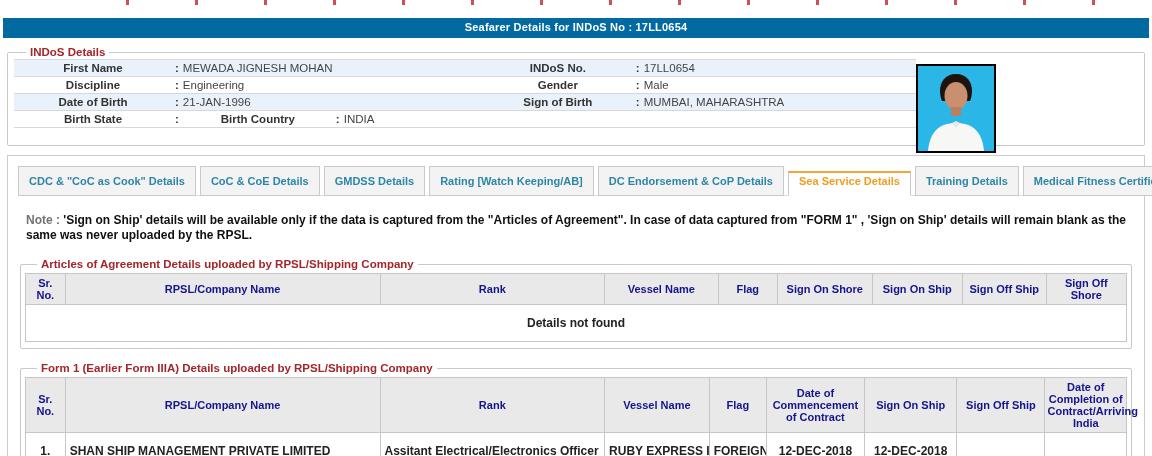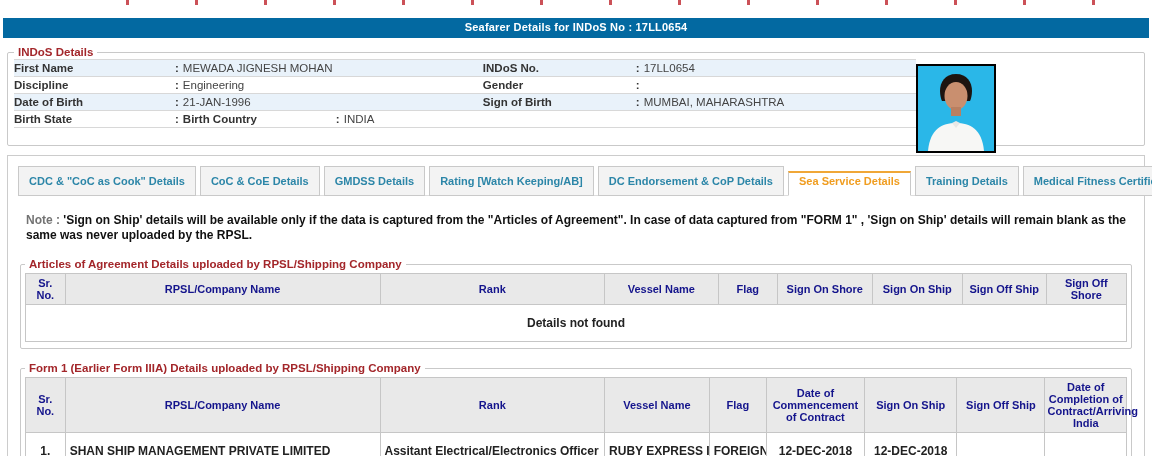--- a/index.html
+++ b/index.html
@@ -19,28 +19,28 @@
   .title-bar {
     margin:13px 3px 8px 3px; background:#0369a1; color:#fff;
     font-weight:bold; font-size:11px; text-align:center;
     padding:3px 0 5px 0; letter-spacing:.2px;
   }
 
   fieldset {
     border:1px solid #c9c9c9; border-radius:2px;
   }
   legend {
-    color:#a3262a; font-weight:bold; font-size:11.5px; padding:0 4px; margin-left:0;
+    color:#a3262a; font-weight:bold; font-size:11.5px; padding:0 4px; margin-left:12px;
   }
 
   .indos-fs { margin:7px 7px 0 7px; padding:1px 6px 5px 6px; position:relative; min-height:100px; }
   .indos-rows { width:902px; border-top:1px solid #d8d8d8; }
   .irow { display:flex; align-items:center; height:17px; font-size:11.5px; border-bottom:1px solid #d8d8d8; }
   .irow.striped { background:#e9f2fa; }
-  .lbl { font-weight:bold; color:#333; text-align:left; white-space:nowrap; }
+  .lbl { font-weight:bold; color:#333; text-align:center; white-space:nowrap; }
   .lbl1 { width:158px; }
   .lbl2 { width:150px; }
   .colon { font-weight:bold; color:#333; padding:0 4px 0 3px; }
   .val  { color:#444; white-space:nowrap; }
   .val1 { flex:0 0 300px; }
   .val2 { flex:1; }
 
   .photo {
     position:absolute; left:908px; top:6px; width:80px; height:89px;
     border:2px solid #000; background:#2ab7e8; overflow:hidden;
@@ -99,20 +99,21 @@
       <span class="lbl lbl2">INDoS No.</span>
         <span class="colon">:</span>
       <span class="val val2">17LL0654</span>
     </div>
     <div class="irow">
       <span class="lbl lbl1">Discipline</span>
         <span class="colon">:</span>
       <span class="val val1">Engineering</span>
       <span class="lbl lbl2">Gender</span>
         <span class="colon">:</span>
+      <span class="val val2">Male</span>
     </div>
     <div class="irow striped">
       <span class="lbl lbl1">Date of Birth</span>
         <span class="colon">:</span>
       <span class="val val1">21-JAN-1996</span>
       <span class="lbl lbl2">Sign of Birth</span>
         <span class="colon">:</span>
       <span class="val val2">MUMBAI, MAHARASHTRA</span>
     </div>
     <div class="irow">

